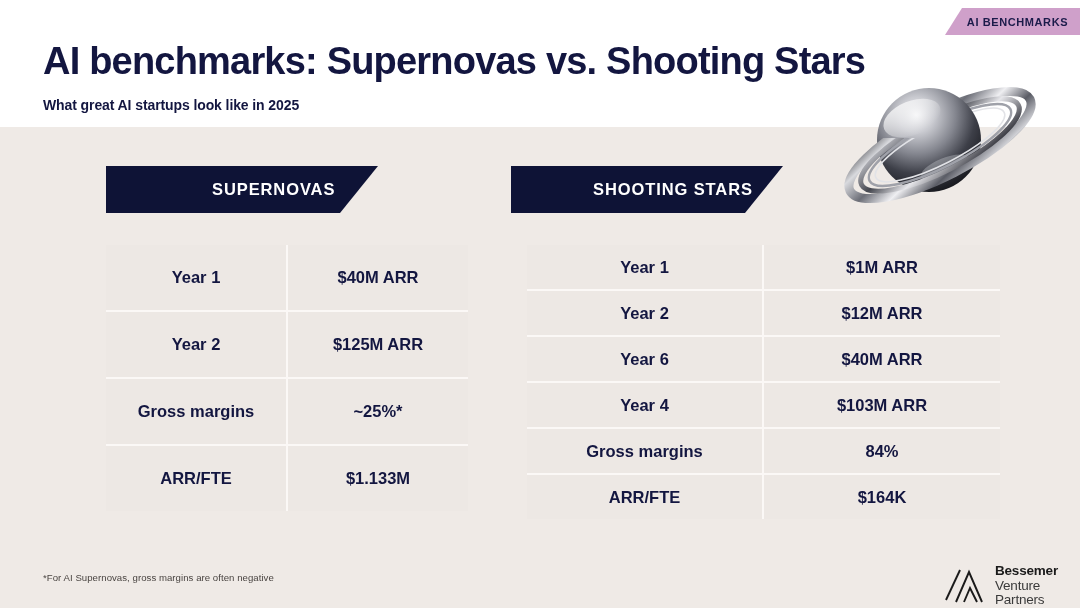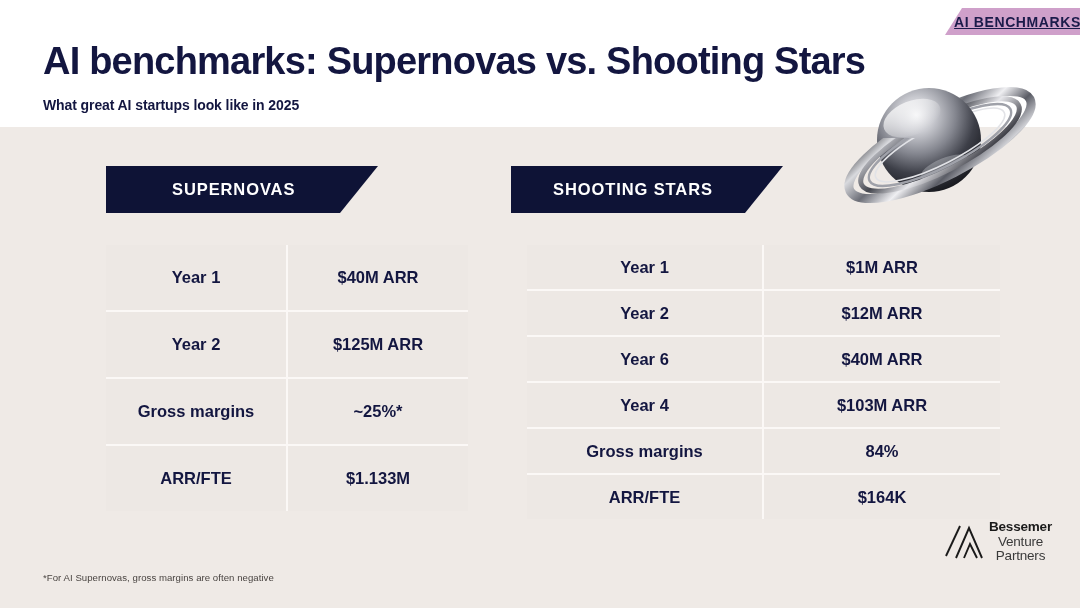--- a/index.html
+++ b/index.html
@@ -29,27 +29,26 @@
     position: absolute;
     right: 0; top: 8px;
     width: 135px; height: 27px;
     background: #CFA0CA;
     clip-path: polygon(17px 0, 100% 0, 100% 100%, 0 100%);
     display: flex;
     align-items: center;
     justify-content: center;
   }
   .badge-label {
-    font-size: 14px;
+    font-size: 11px;
     font-weight: bold;
     letter-spacing: 0.6px;
     color: #1B1B4A;
     white-space: nowrap;
     padding-left: 10px;
-    text-decoration: underline;
   }
 
   
   .title {
     position: absolute;
     left: 43px; top: 40px;
     font-size: 38px;
     font-weight: bold;
     letter-spacing: -0.8px;
     color: #131640;
@@ -74,20 +73,21 @@
   }
 
   
   .banner {
     position: absolute;
     height: 47px;
     background: #0E1336;
     clip-path: polygon(0 0, 100% 0, calc(100% - 38px) 100%, 0 100%);
     display: flex;
     align-items: center;
+    padding-left: 40px;
   }
   .banner-label {
     font-size: 16.5px;
     font-weight: bold;
     letter-spacing: 0.9px;
     color: #FFFFFF;
     white-space: nowrap;
   }
   #banner-supernovas { left: 106px; top: 166px; width: 272px; }
   #banner-supernovas .banner-label { margin-left: 66px; }
@@ -137,25 +137,24 @@
     left: 43px; top: 572px;
     font-size: 9.6px;
     color: #4A4542;
     letter-spacing: 0.05px;
     white-space: nowrap;
   }
 
   
   .logo {
     position: absolute;
-    left: 944px; top: 520px;
+    left: 944px; top: 564px;
     display: flex;
     align-items: center;
-    gap: 3px;
-    text-align: center;
+    gap: 9px;
   }
   .logo-mark { width: 42px; height: 40px; flex: 0 0 auto; }
   .logo-text {
     display: flex;
     flex-direction: column;
     line-height: 1.08;
     color: #1A1A1A;
   }
   .logo-line1 { font-size: 13.5px; font-weight: bold; letter-spacing: -0.2px; }
   .logo-line2, .logo-line3 { font-size: 13.5px; font-weight: normal; letter-spacing: -0.2px; color: #3A3A3A; }

